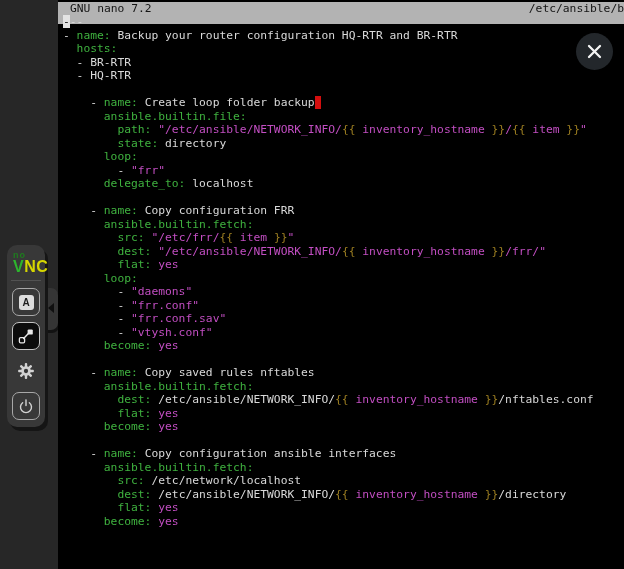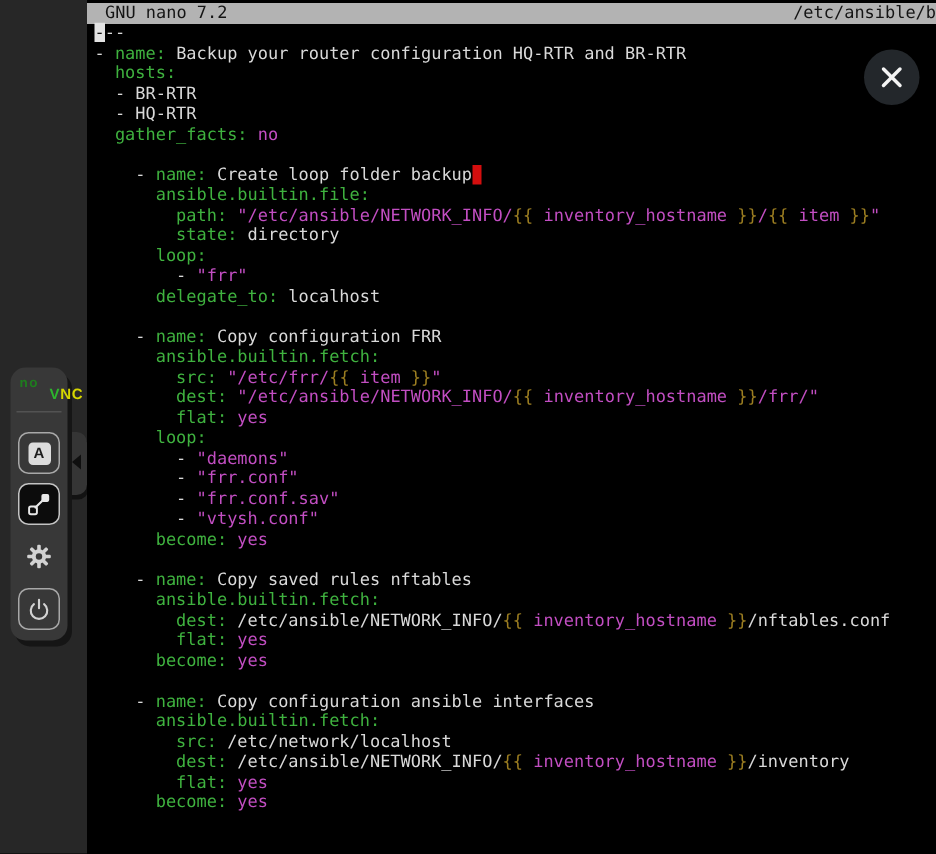--- a/index.html
+++ b/index.html
@@ -20,39 +20,39 @@
     border-top:5px solid transparent;border-bottom:5px solid transparent;
     border-right:6px solid #0f0f0f;
   }
   .vnc-panel{
     position:absolute;left:7px;top:245px;width:38px;height:182px;
     background:#383838;border-radius:10px;
     box-shadow:3px 4px 0 #151515;
   }
   .logo{padding:6px 0 0 6px;font-weight:bold;line-height:1;}
   .logo .no{font-size:9px;letter-spacing:1px;color:#1e7c1e;}
-  .logo .vnc{font-size:10px;letter-spacing:.5px;margin-top:-1px;margin-left:20px;}
+  .logo .vnc{font-size:16px;letter-spacing:.5px;margin-top:-1px;}
   .logo .lv{color:#2db52d;}
   .logo .ln{color:#d6d600;}
   .logo .lc{color:#d6d600;}
   .logo-sep{height:1px;background:#525252;margin:5px 4px 0 4px;}
   .vbtn{
     position:absolute;left:5px;width:28px;height:28px;border-radius:7px;
     display:flex;align-items:center;justify-content:center;box-sizing:border-box;
     cursor:pointer;
   }
   .vbtn.outlined{border:1.5px solid #a8a8a8;}
   .vbtn.active{border:1.5px solid #c4c4c4;background:#0c0c0c;}
   .akey{width:15px;height:15px;background:#dcdcdc;border-radius:3px;
         display:flex;align-items:center;justify-content:center;
         font-size:10px;font-weight:bold;color:#1c1c1c;}
   
   .terminal{position:absolute;left:58px;top:0;width:566px;height:569px;background:#000;}
   .titlebar{
-    position:absolute;left:0;top:2px;right:0;height:14px;background:#b3b3b3;
+    position:absolute;left:0;top:2px;right:0;height:22px;background:#b3b3b3;
     color:#141414;font-family:"DejaVu Sans Mono",monospace;font-size:11.3px;
     line-height:13px;white-space:nowrap;overflow:hidden;
   }
   .titlebar .app{position:absolute;left:12px;}
   .titlebar .file{position:absolute;right:0;}
   .code{
     position:absolute;left:0;top:15px;right:0;bottom:0;
     font-family:"DejaVu Sans Mono",monospace;font-size:11.3px;
     padding-left:5px;overflow:hidden;
   }
@@ -126,21 +126,20 @@
   <div class="titlebar">
     <span class="app">GNU nano 7.2</span>
     <span class="file">/etc/ansible/b</span>
   </div>
   <div class="code">
       <div class="line"><span class="cur">-</span><span class="t">--</span></div>
       <div class="line"><span class="t">- </span><span class="k">name:</span><span class="t"> Backup your router configuration HQ-RTR and BR-RTR</span></div>
       <div class="line"><span class="k">  hosts:</span></div>
       <div class="line"><span class="t">  - BR-RTR</span></div>
       <div class="line"><span class="t">  - HQ-RTR</span></div>
-      <div class="line"><span class="k">  gather_facts:</span><span class="t"> </span><span class="s">no</span></div>
       <div class="line"></div>
       <div class="line"><span class="t">    - </span><span class="k">name:</span><span class="t"> Create loop folder backup</span><span class="x"> </span></div>
       <div class="line"><span class="k">      ansible.builtin.file:</span></div>
       <div class="line"><span class="k">        path:</span><span class="t"> </span><span class="s">"/etc/ansible/NETWORK_INFO/</span><span class="j">{{</span><span class="s"> inventory_hostname </span><span class="j">}}</span><span class="s">/</span><span class="j">{{</span><span class="s"> item </span><span class="j">}}</span><span class="s">"</span></div>
       <div class="line"><span class="k">        state:</span><span class="t"> directory</span></div>
       <div class="line"><span class="k">      loop:</span></div>
       <div class="line"><span class="t">        - </span><span class="s">"frr"</span></div>
       <div class="line"><span class="k">      delegate_to:</span><span class="t"> localhost</span></div>
       <div class="line"></div>
       <div class="line"><span class="t">    - </span><span class="k">name:</span><span class="t"> Copy configuration FRR</span></div>
@@ -157,21 +156,21 @@
       <div class="line"></div>
       <div class="line"><span class="t">    - </span><span class="k">name:</span><span class="t"> Copy saved rules nftables</span></div>
       <div class="line"><span class="k">      ansible.builtin.fetch:</span></div>
       <div class="line"><span class="k">        dest:</span><span class="t"> /etc/ansible/NETWORK_INFO/</span><span class="j">{{</span><span class="s"> inventory_hostname </span><span class="j">}}</span><span class="t">/nftables.conf</span></div>
       <div class="line"><span class="k">        flat:</span><span class="t"> </span><span class="s">yes</span></div>
       <div class="line"><span class="k">      become:</span><span class="t"> </span><span class="s">yes</span></div>
       <div class="line"></div>
       <div class="line"><span class="t">    - </span><span class="k">name:</span><span class="t"> Copy configuration ansible interfaces</span></div>
       <div class="line"><span class="k">      ansible.builtin.fetch:</span></div>
       <div class="line"><span class="k">        src:</span><span class="t"> /etc/network/localhost</span></div>
-      <div class="line"><span class="k">        dest:</span><span class="t"> /etc/ansible/NETWORK_INFO/</span><span class="j">{{</span><span class="s"> inventory_hostname </span><span class="j">}}</span><span class="t">/inventory</span></div>
+      <div class="line"><span class="k">        dest:</span><span class="t"> /etc/ansible/NETWORK_INFO/</span><span class="j">{{</span><span class="s"> inventory_hostname </span><span class="j">}}</span><span class="t">/directory</span></div>
       <div class="line"><span class="k">        flat:</span><span class="t"> </span><span class="s">yes</span></div>
       <div class="line"><span class="k">      become:</span><span class="t"> </span><span class="s">yes</span></div>
     </div>
 </div>
 
 <div class="close-btn">
   <svg width="37" height="37" viewBox="0 0 37 37">
     <line x1="13" y1="13" x2="24" y2="24" stroke="#f4f4f4" stroke-width="2.3" stroke-linecap="round"></line>
     <line x1="24" y1="13" x2="13" y2="24" stroke="#f4f4f4" stroke-width="2.3" stroke-linecap="round"></line>
   </svg>

